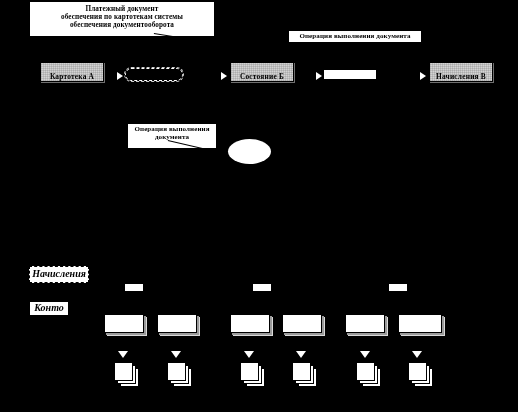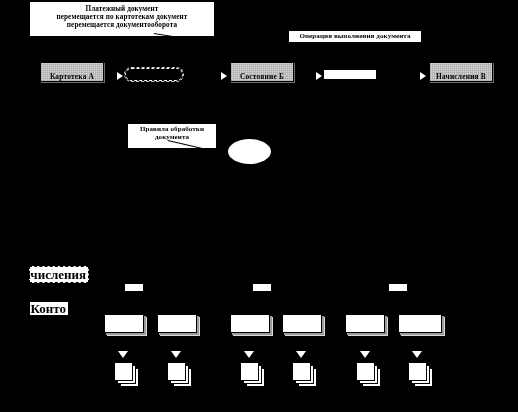--- a/index.html
+++ b/index.html
@@ -80,25 +80,26 @@
   
   .ellipse{
     background:#ffffff;
     border-radius:50%;
   }
 
   
   .rowlabel{
     background:#ffffff;color:#000;
     border:1px solid #000;
-    font-size:13px;font-weight:bold;
+    font-size:10px;font-weight:bold;
     text-align:center;
-    display:flex;align-items:center;justify-content:flex-end;
+    display:flex;align-items:center;justify-content:center;
     line-height:1.05;
     padding:0 2px;
+    font-style:italic;
   }
   .rowlabel.dashed{border:1px dashed #000;}
   .rowlabel .ln{display:block;white-space:nowrap;}
 
   
   .tinybox{
     background:#ffffff;
     border:1px solid #000;
   }
   .medbox{
@@ -113,22 +114,22 @@
     width:17px;height:17px;
   }
 </style>
 </head>
 <body>
 
 <div class="stage">
 
   <div class="abs callout top-note" style="left:29px;top:1px;width:186px;height:36px;padding-top:4px;">
     <span class="ln">Платежный документ</span>
-    <span class="ln">перемещается по картотекам  документ</span>
-    <span class="ln">перемещается документооборота</span>
+    <span class="ln">обеспечения по картотекам  системы</span>
+    <span class="ln">обеспечения документооборота</span>
   </div>
 
   <div class="dashline" style="left:1px;top:37px;width:215px;"></div>
   <div class="dashvert" style="left:1px;top:1px;height:37px;"></div>
   <div class="dashvert" style="left:29px;top:1px;height:37px;"></div>
   <div class="leader" style="left:154px;top:33px;width:46px;transform:rotate(9deg);"></div>
 
   <div class="abs callout" style="left:288px;top:30px;width:134px;height:13px;padding-top:2px;font-size:7px;">
     <span class="ln">Операция выполнения документа</span>
   </div>
@@ -152,21 +153,21 @@
   <div class="abs pill flat" style="left:324px;top:70px;width:52px;height:9px;">
     <span></span>
   </div>
 
   <div class="abs arrow-right" style="left:420px;top:72px;"></div>
   <div class="abs cardbox" style="left:429px;top:62px;width:64px;height:20px;">
     <span>Начисления В</span>
   </div>
 
   <div class="abs callout" style="left:127px;top:123px;width:90px;height:26px;padding-top:2px;font-size:7px;">
-    <span class="ln">Правила обработки</span>
+    <span class="ln">Операция выполнения</span>
     <span class="ln">документа</span>
   </div>
   <div class="leader" style="left:168px;top:140px;width:52px;transform:rotate(13deg);"></div>
 
   <div class="abs ellipse" style="left:228px;top:139px;width:43px;height:25px;"></div>
 
   <div class="abs rowlabel dashed" style="left:29px;top:266px;width:60px;height:17px;">
     <span class="ln">Начисления</span>
   </div>
 

